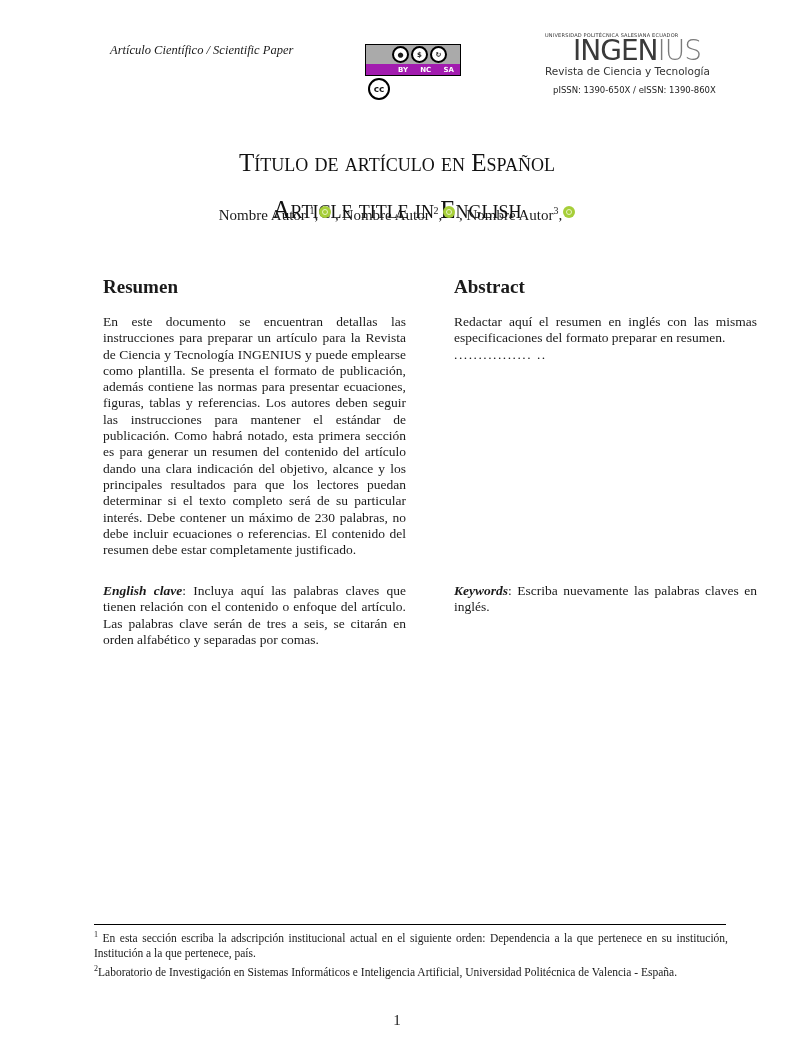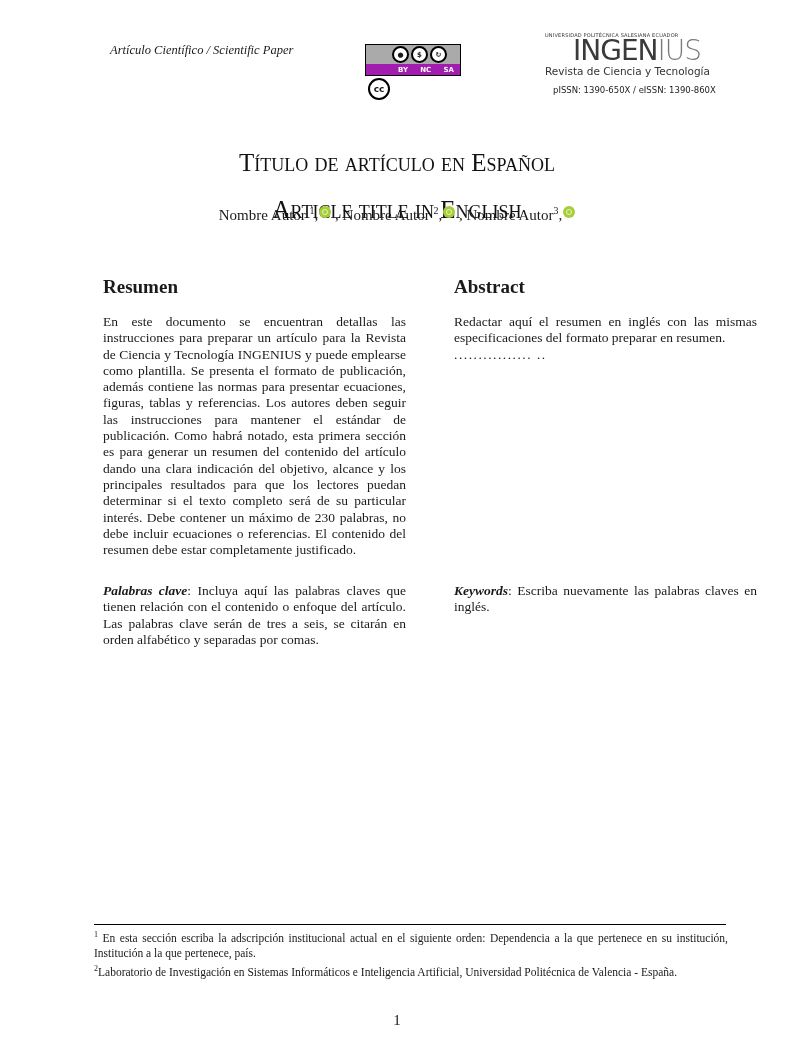--- a/index.html
+++ b/index.html
@@ -115,21 +115,21 @@
 <div class="abs title" style="top:160px;">Article title in English</div>
 
 <div class="abs authors">
   <span><span>Nombre Autor </span><sup>1</sup>,<span class="orcid"></span></span>
   , <span><span>Nombre Autor </span><sup>2</sup>,<span class="orcid"></span></span>
   , <span><span>Nombre Autor</span><sup>3</sup>,<span class="orcid"></span></span>
 </div>
 
 <div class="abs col col-left sec-h" style="top:276px;">Resumen</div>
 <div class="abs col col-left body-text" lang="es" style="top:314px;">En este documento se encuentran detallas las instrucciones para preparar un artículo para la Revista de Ciencia y Tecnología INGENIUS y puede emplearse como plantilla. Se presenta el formato de publicación, además contiene las normas para presentar ecuaciones, figuras, tablas y referencias. Los autores deben seguir las instrucciones para mantener el estándar de publicación. Como habrá notado, esta primera sección es para generar un resumen del contenido del artículo dando una clara indicación del objetivo, alcance y los principales resultados para que los lectores puedan determinar si el texto completo será de su particular interés. Debe contener un máximo de 230 palabras, no debe incluir ecuaciones o referencias. El contenido del resumen debe estar completamente justificado.</div>
-<div class="abs col col-left body-text" lang="es" style="top:583px;"><span class="kw-label">Palabras clave</span><span>: Incluya aquí las palabras claves que tienen relación con el contenido o enfoque del artículo. Las palabras clave serán de tres a seis, se citarán en orden alfabético y separadas por comas.</span></div>
+<div class="abs col col-left body-text" lang="es" style="top:583px;"><span class="kw-label">English clave</span><span>: Incluya aquí las palabras claves que tienen relación con el contenido o enfoque del artículo. Las palabras clave serán de tres a seis, se citarán en orden alfabético y separadas por comas.</span></div>
 
 <div class="abs col col-right sec-h" style="top:276px;">Abstract</div>
 <div class="abs col col-right body-text" lang="es" style="top:314px;">
   <span>Redactar aquí el resumen en inglés con las mismas especificaciones del formato preparar en resumen.</span><br>
   <span class="dots">................ ..</span>
 </div>
 <div class="abs col col-right body-text" lang="es" style="top:583px;"><span class="kw-label">Keywords</span><span>: Escriba nuevamente las palabras claves en inglés.</span></div>
 
 <div class="abs fn-rule"></div>
 <div class="abs footnotes">

